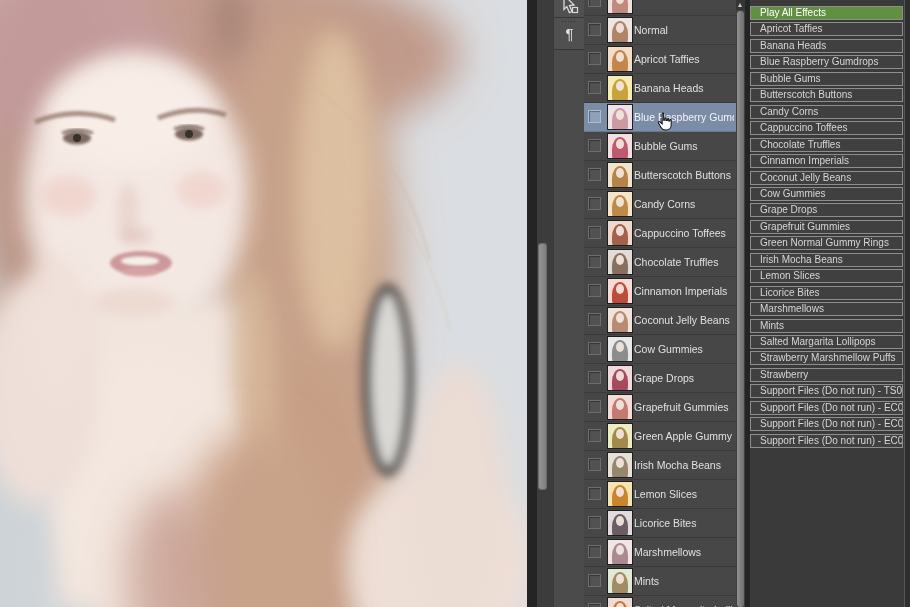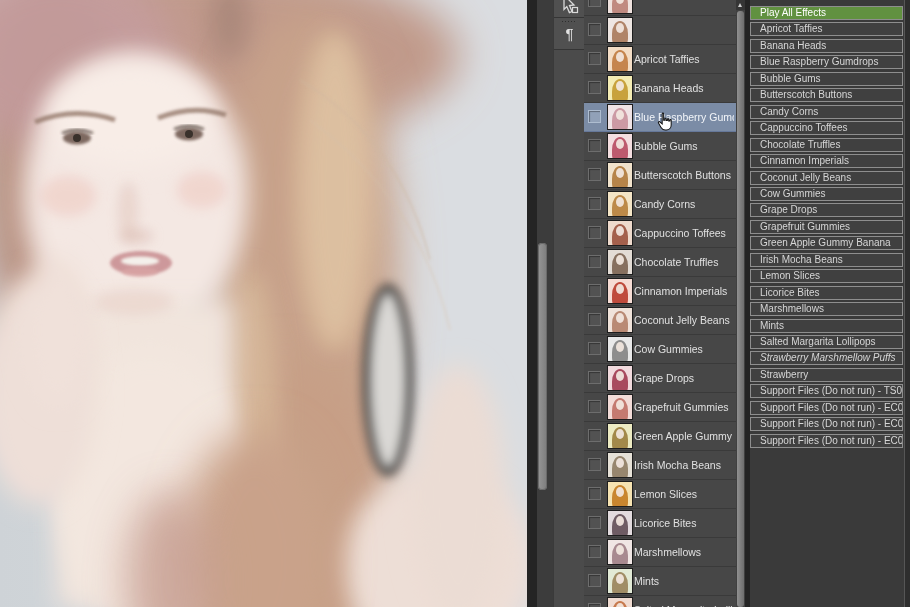--- a/index.html
+++ b/index.html
@@ -168,20 +168,21 @@
           <span class="face"></span>
         </span>
         <span class="llabel"></span>
       </div>
       <div class="lrow" style="top: 16px;">
         <span class="lcheck"></span>
         <span class="lthumb" style="background: rgb(238, 230, 226);">
           <span class="hair" style="background: rgb(176, 132, 104);"></span>
           <span class="face"></span>
         </span>
+        <span class="llabel">Normal</span>
       </div>
       <div class="lrow" style="top: 45px;">
         <span class="lcheck"></span>
         <span class="lthumb" style="background: rgb(243, 221, 198);">
           <span class="hair" style="background: rgb(197, 133, 78);"></span>
           <span class="face"></span>
         </span>
         <span class="llabel">Apricot Taffies</span>
       </div>
       <div class="lrow" style="top: 74px;">
@@ -352,28 +353,28 @@
       <button class="abtn" style="top: 71.8px;">Bubble Gums</button>
       <button class="abtn" style="top: 88.25px;">Butterscotch Buttons</button>
       <button class="abtn" style="top: 104.7px;">Candy Corns</button>
       <button class="abtn" style="top: 121.15px;">Cappuccino Toffees</button>
       <button class="abtn" style="top: 137.6px;">Chocolate Truffles</button>
       <button class="abtn" style="top: 154.05px;">Cinnamon Imperials</button>
       <button class="abtn" style="top: 170.5px;">Coconut Jelly Beans</button>
       <button class="abtn" style="top: 186.95px;">Cow Gummies</button>
       <button class="abtn" style="top: 203.4px;">Grape Drops</button>
       <button class="abtn" style="top: 219.85px;">Grapefruit Gummies</button>
-      <button class="abtn" style="top: 236.3px;">Green Apple Gummy Banana</button>
+      <button class="abtn" style="top: 236.3px;">Green Normal Gummy Rings</button>
       <button class="abtn" style="top: 252.75px;">Irish Mocha Beans</button>
       <button class="abtn" style="top: 269.2px;">Lemon Slices</button>
       <button class="abtn" style="top: 285.65px;">Licorice Bites</button>
       <button class="abtn" style="top: 302.1px;">Marshmellows</button>
       <button class="abtn" style="top: 318.55px;">Mints</button>
       <button class="abtn" style="top: 335px;">Salted Margarita Lollipops</button>
-      <button class="abtn" style="top: 351.45px; font-style: italic;">Strawberry Marshmellow Puffs</button>
+      <button class="abtn" style="top: 351.45px;">Strawberry Marshmellow Puffs</button>
       <button class="abtn" style="top: 367.9px;">Strawberry</button>
       <button class="abtn" style="top: 384.35px;">Support Files (Do not run) - TS01</button>
       <button class="abtn" style="top: 400.8px;">Support Files (Do not run) - EC01</button>
       <button class="abtn" style="top: 417.25px;">Support Files (Do not run) - EC02</button>
       <button class="abtn" style="top: 433.7px;">Support Files (Do not run) - EC03</button>
     </div>
   <div id="actions-edge"></div>
 
   <svg id="hand-cursor" viewBox="0 0 16 17">
     <path d="M5.5 1.2 C5.5 .4 6.8 .4 6.8 1.2 L6.8 7 L7.9 7 L7.9 5.6 C7.9 4.9 9.1 4.9 9.1 5.6 L9.1 7.2 L10.1 7.2 L10.1 6.2 C10.1 5.5 11.3 5.5 11.3 6.2 L11.3 7.6 L12.3 7.6 L12.3 6.9 C12.3 6.2 13.5 6.2 13.5 6.9 L13.5 11.2 C13.5 13.6 11.8 15.6 9.3 15.6 L8.2 15.6 C6.5 15.6 5.4 14.8 4.5 13.3 L2.2 9.4 C1.7 8.6 2.7 7.8 3.4 8.4 L5.5 10.2 Z" fill="#ffffff" stroke="#111111" stroke-width="0.9"></path>

